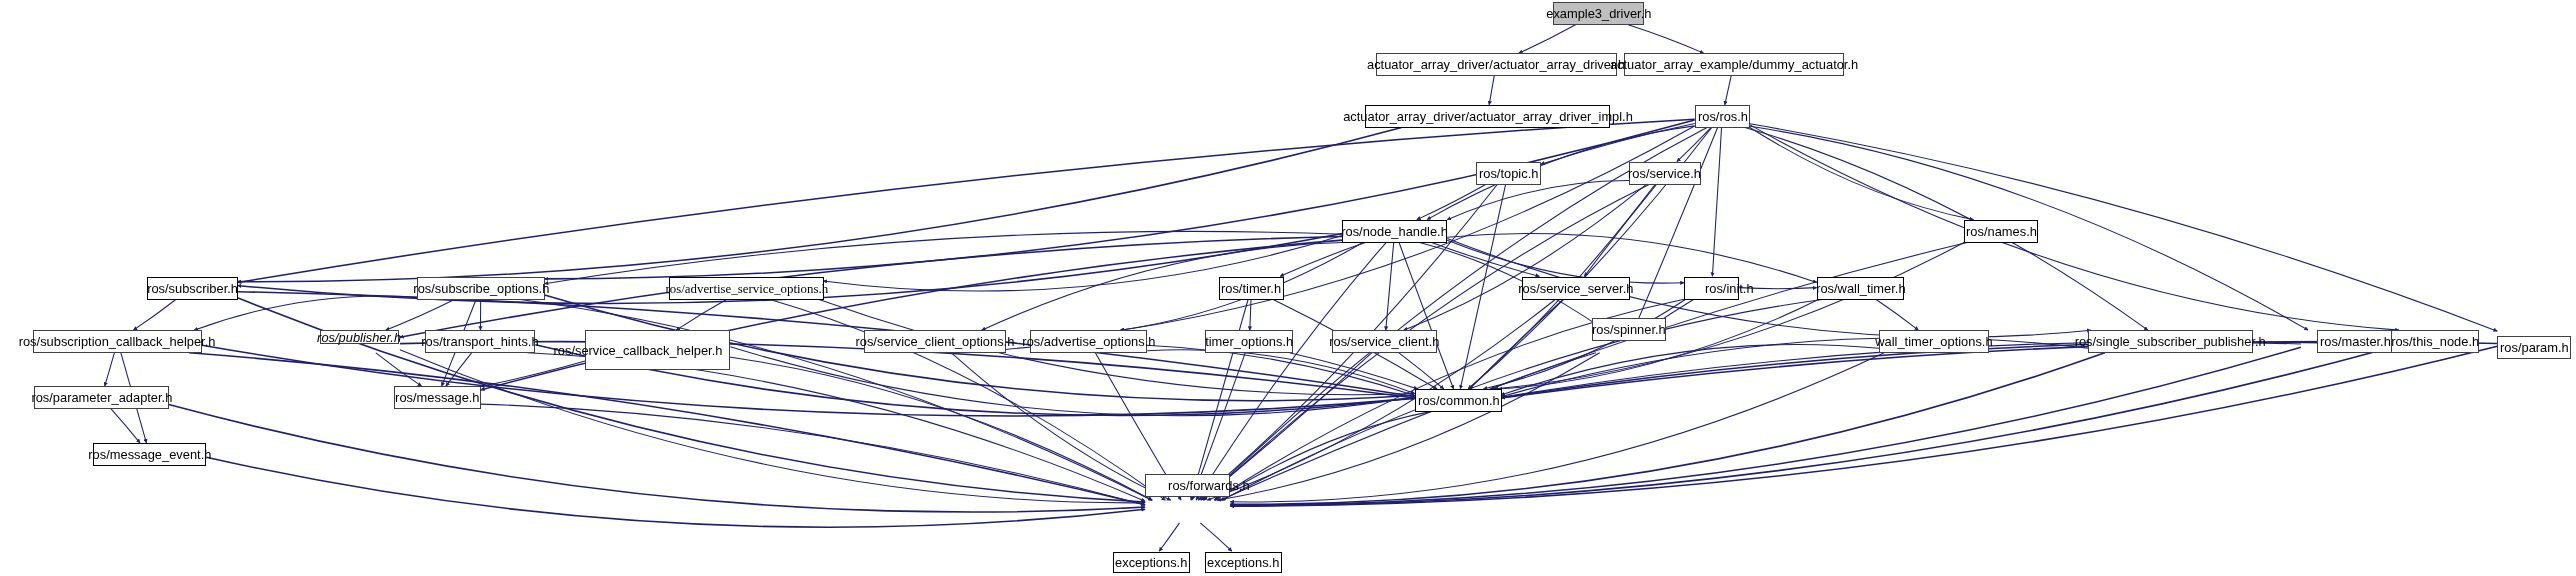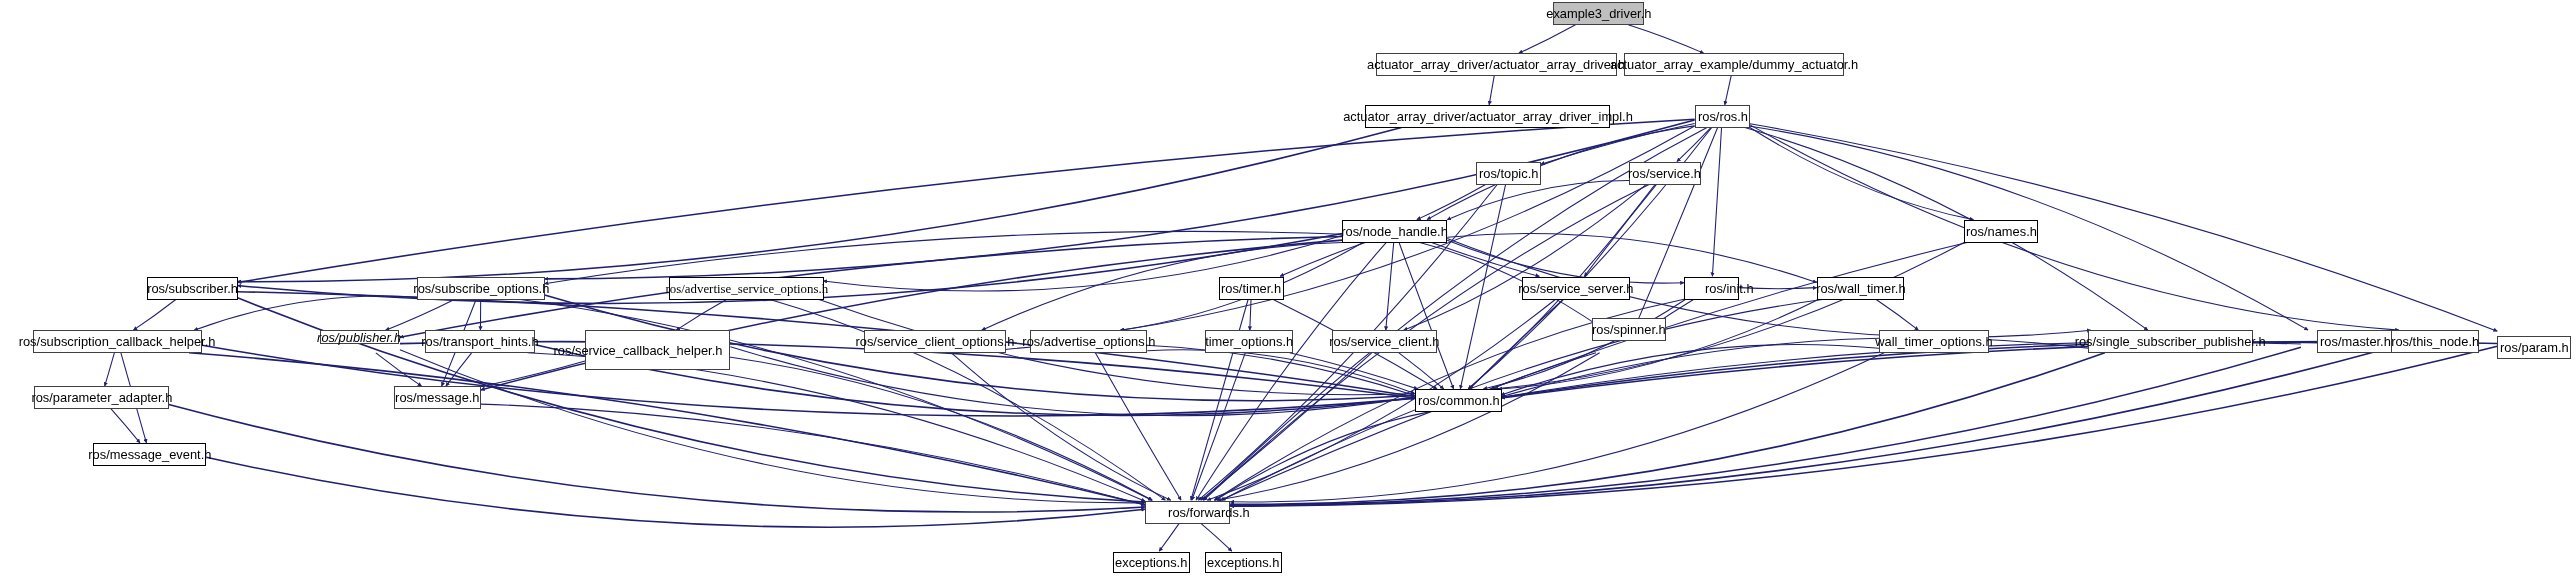--- a/index.html
+++ b/index.html
@@ -271,21 +271,21 @@
       </div>
       <div class="gnode strong" style="left: 394px; top: 386px; width: 87px; height: 23px;">
         <span class="glabel">ros/message.h</span>
       </div>
       <div class="gnode" style="left: 1415px; top: 389px; width: 87px; height: 23px;">
         <span class="glabel">ros/common.h</span>
       </div>
       <div class="gnode" style="left: 93px; top: 443px; width: 113px; height: 23px;">
         <span class="glabel">ros/message_event.h</span>
       </div>
-      <div class="gnode strong" style="left: 1145px; top: 501px; width: 85px; height: 23px; padding-left: 43px;">
+      <div class="gnode strong" style="left: 1145px; top: 474px; width: 85px; height: 23px; padding-left: 43px;">
         <span class="glabel">ros/forwards.h</span>
       </div>
       <div class="gnode" style="left: 1113px; top: 552px; width: 77px; height: 21px;">
         <span class="glabel">exceptions.h</span>
       </div>
       <div class="gnode" style="left: 1205px; top: 552px; width: 77px; height: 21px;">
         <span class="glabel">exceptions.h</span>
       </div>
     </div>
 </div>

